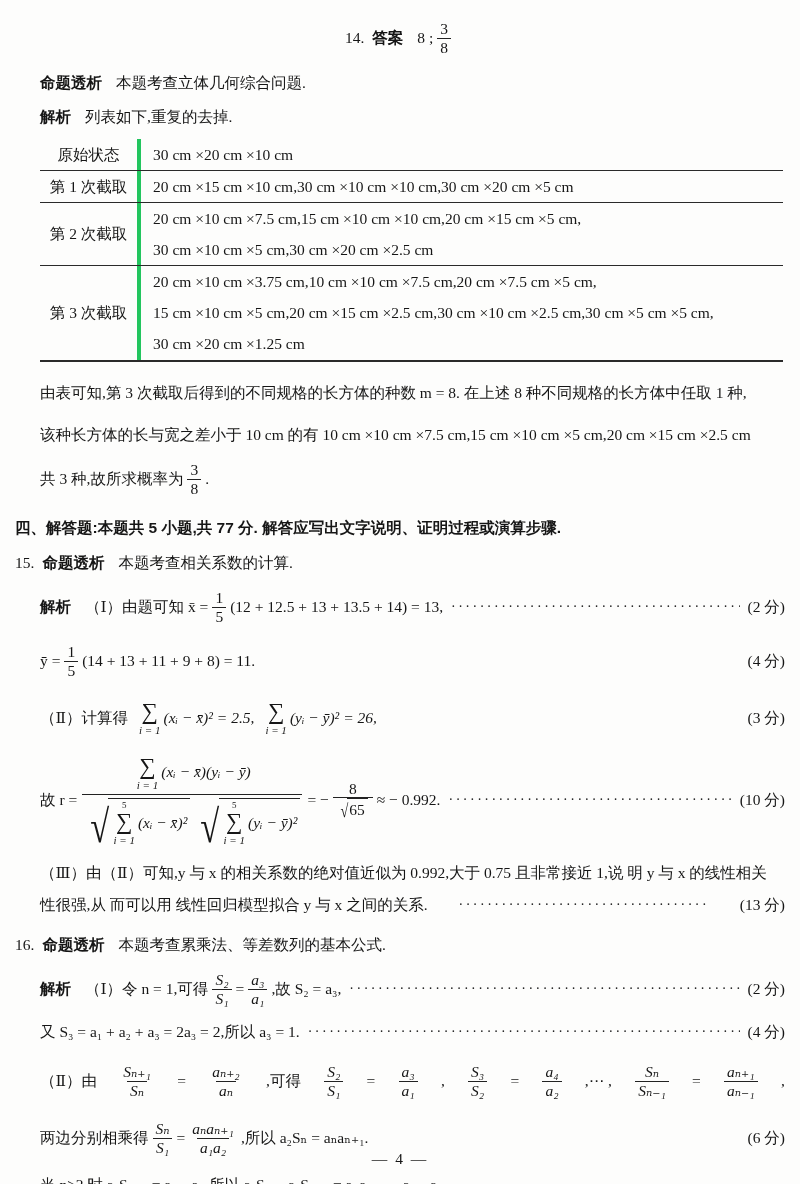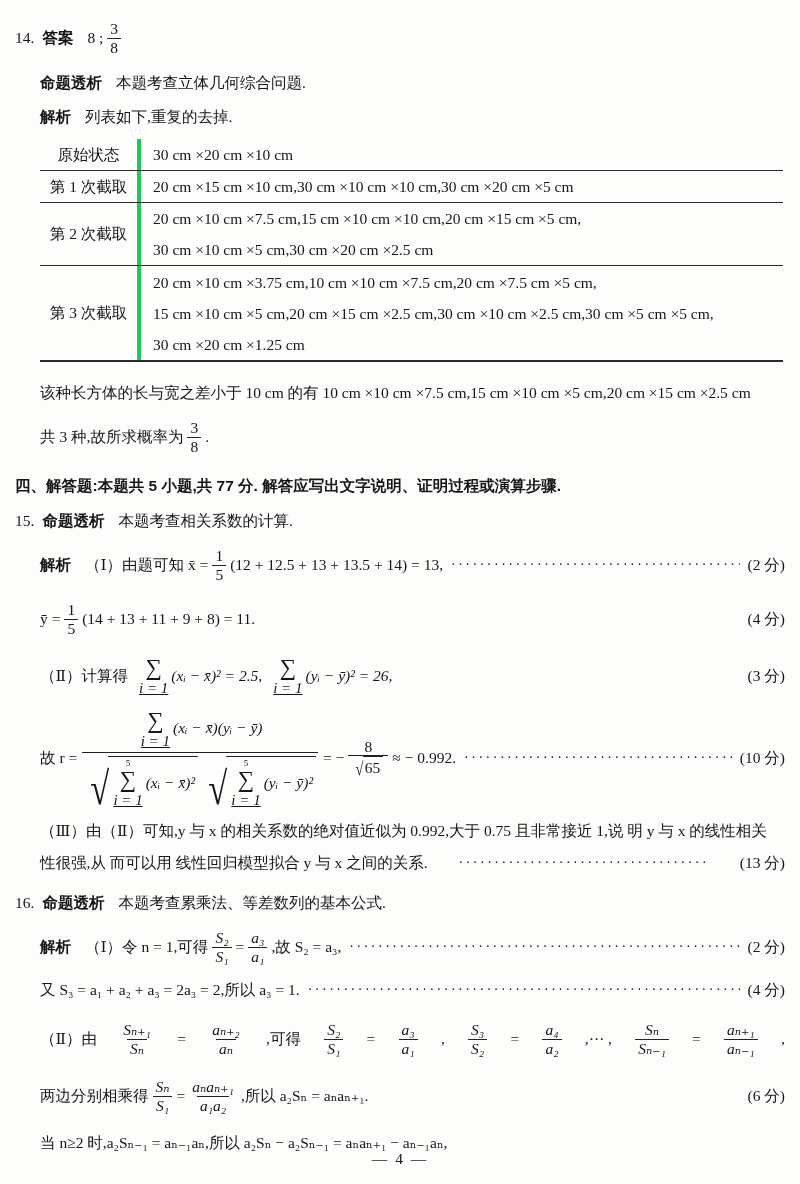--- a/index.html
+++ b/index.html
@@ -23,47 +23,47 @@
   .dots{flex:1 1 0;overflow:hidden;white-space:nowrap;letter-spacing:2.5px;margin:0 8px;color:#222;font-size:14px;}
   .score{flex:0 0 auto;white-space:nowrap;}
   
   .frac{display:inline-flex;flex-direction:column;align-items:center;vertical-align:middle;margin:0 4px;line-height:1.15;}
   .frac .fnum{padding:0 3px;}
   .frac .fden{border-top:1px solid #222;padding:0 3px;}
   
   .sum{display:inline-flex;flex-direction:column;align-items:center;margin:0 3px;line-height:1;}
   .sum .ssup{font-size:9px;line-height:1;height:9px;}
   .sum .sop{font-size:23px;line-height:1;}
-  .sum .slim{font-size:15px;line-height:1;margin-top:2px;font-style:italic;text-decoration:underline;}
+  .sum .slim{font-size:11px;line-height:1;margin-top:2px;font-style:italic;}
   
   .sqrt{display:inline-flex;align-items:flex-end;margin:0 2px;}
   .sqrt .radsign{line-height:0.85;transform:scaleX(.75);transform-origin:right bottom;margin-right:-1px;}
   .sqrt .radbody{border-top:1.5px solid #222;display:inline-flex;align-items:center;padding:2px 3px 0 2px;}
   .sqrt.big .radsign{font-size:46px;}
   .sqrt.small .radsign{font-size:19px;}
   
   .bigfrac{display:inline-flex;flex-direction:column;align-items:center;margin:0 5px;}
   .bigfrac .bfnum{display:inline-flex;align-items:center;padding:0 6px 3px 6px;}
   .bigfrac .bfden{display:inline-flex;align-items:flex-end;border-top:1px solid #222;padding-top:3px;}
   
   .tbl{margin-left:25px;margin-top:12px;margin-right:2px;border-bottom:2px solid #2a2a2a;}
   .trow{display:flex;align-items:stretch;}
   .trow + .trow{border-top:1px solid #2a2a2a;}
   .tlabel{flex:0 0 97px;display:flex;align-items:center;justify-content:center;border-right:4px solid #22c55e;text-align:center;}
-  .tcontent{flex:1 1 auto;display:flex;flex-direction:column;justify-content:flex-end;padding:0 0 0 12px;}
+  .tcontent{flex:1 1 auto;display:flex;flex-direction:column;justify-content:flex-start;padding:0 0 0 12px;}
   .tcontent .cline{line-height:31px;white-space:nowrap;}
   .para-line{line-height:42px;margin-left:25px;white-space:nowrap;}
   .footer{position:absolute;left:0;right:0;bottom:14px;text-align:center;letter-spacing:2px;}
 </style>
 </head>
 <body>
 
 <div class="page">
 
-  <div class="row" style="margin-top:6px;">
+  <div class="row" style="margin-top:6px;justify-content:center;">
     <span>14.</span>
     <span class="gap8"></span>
     <span class="hei">答案</span>
     <span class="gap14"></span>
     <span>8 ;</span>
     <span class="frac">
       <span class="fnum">3</span>
       <span class="fden">8</span>
     </span>
   </div>
@@ -104,20 +104,21 @@
       <div class="tlabel">第 3 次截取</div>
       <div class="tcontent">
         <div class="cline">20 cm ×10 cm ×3.75 cm,10 cm ×10 cm ×7.5 cm,20 cm ×7.5 cm ×5 cm,</div>
         <div class="cline">15 cm ×10 cm ×5 cm,20 cm ×15 cm ×2.5 cm,30 cm ×10 cm ×2.5 cm,30 cm ×5 cm ×5 cm,</div>
         <div class="cline">30 cm ×20 cm ×1.25 cm</div>
       </div>
     </div>
   </div>
 
   <div style="margin-top:10px;">
+    <div class="para-line">由表可知,第 3 次截取后得到的不同规格的长方体的种数 m = 8. 在上述 8 种不同规格的长方体中任取 1 种,</div>
     <div class="para-line">该种长方体的长与宽之差小于 10 cm 的有 10 cm ×10 cm ×7.5 cm,15 cm ×10 cm ×5 cm,20 cm ×15 cm ×2.5 cm</div>
     <div class="row ml" style="height:46px;">
       <span>共 3 种,故所求概率为</span>
       <span class="frac">
         <span class="fnum">3</span>
         <span class="fden">8</span>
       </span>
       <span>.</span>
     </div>
   </div>

